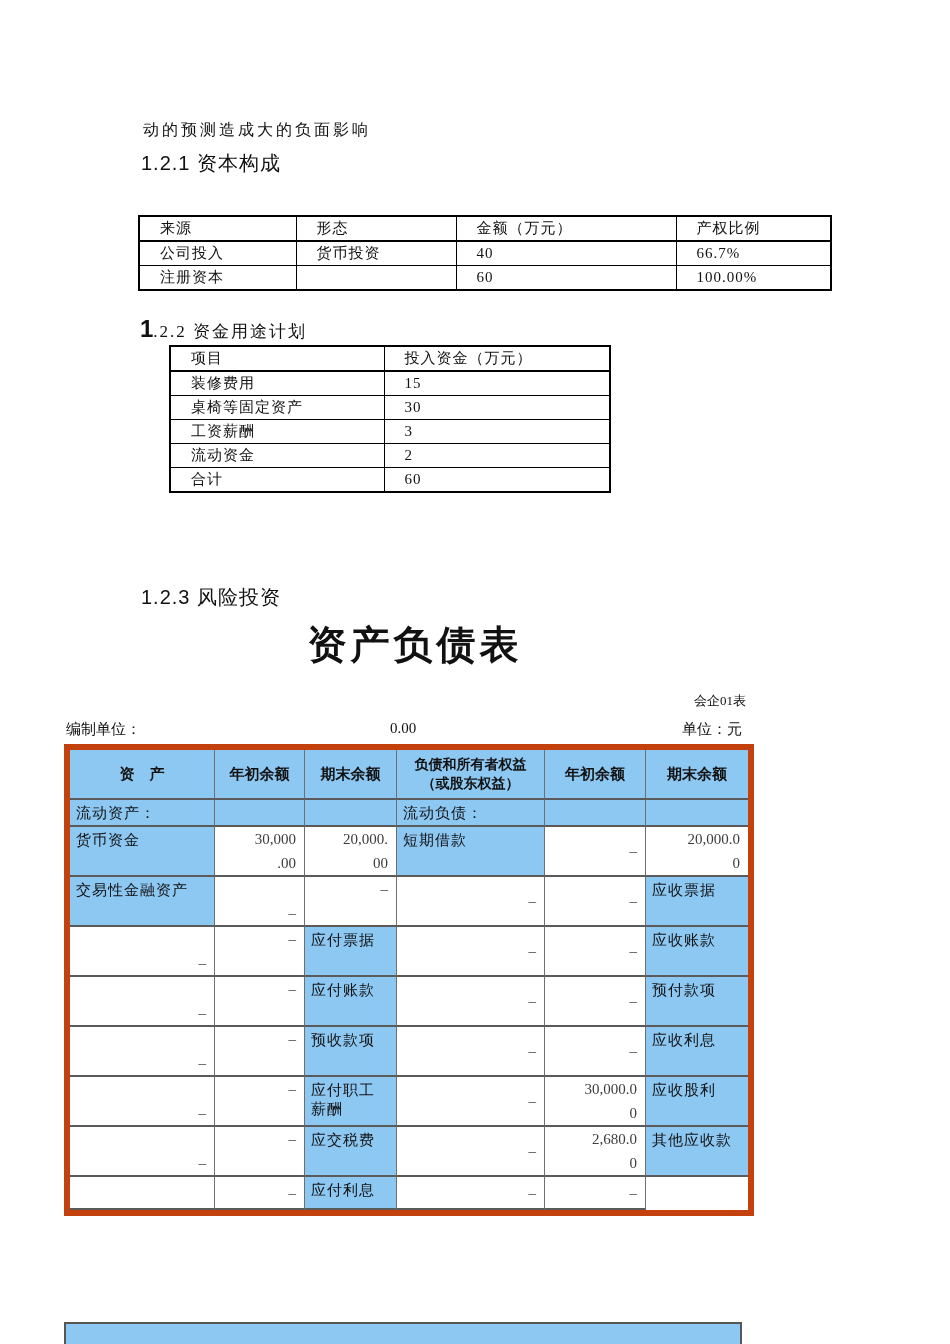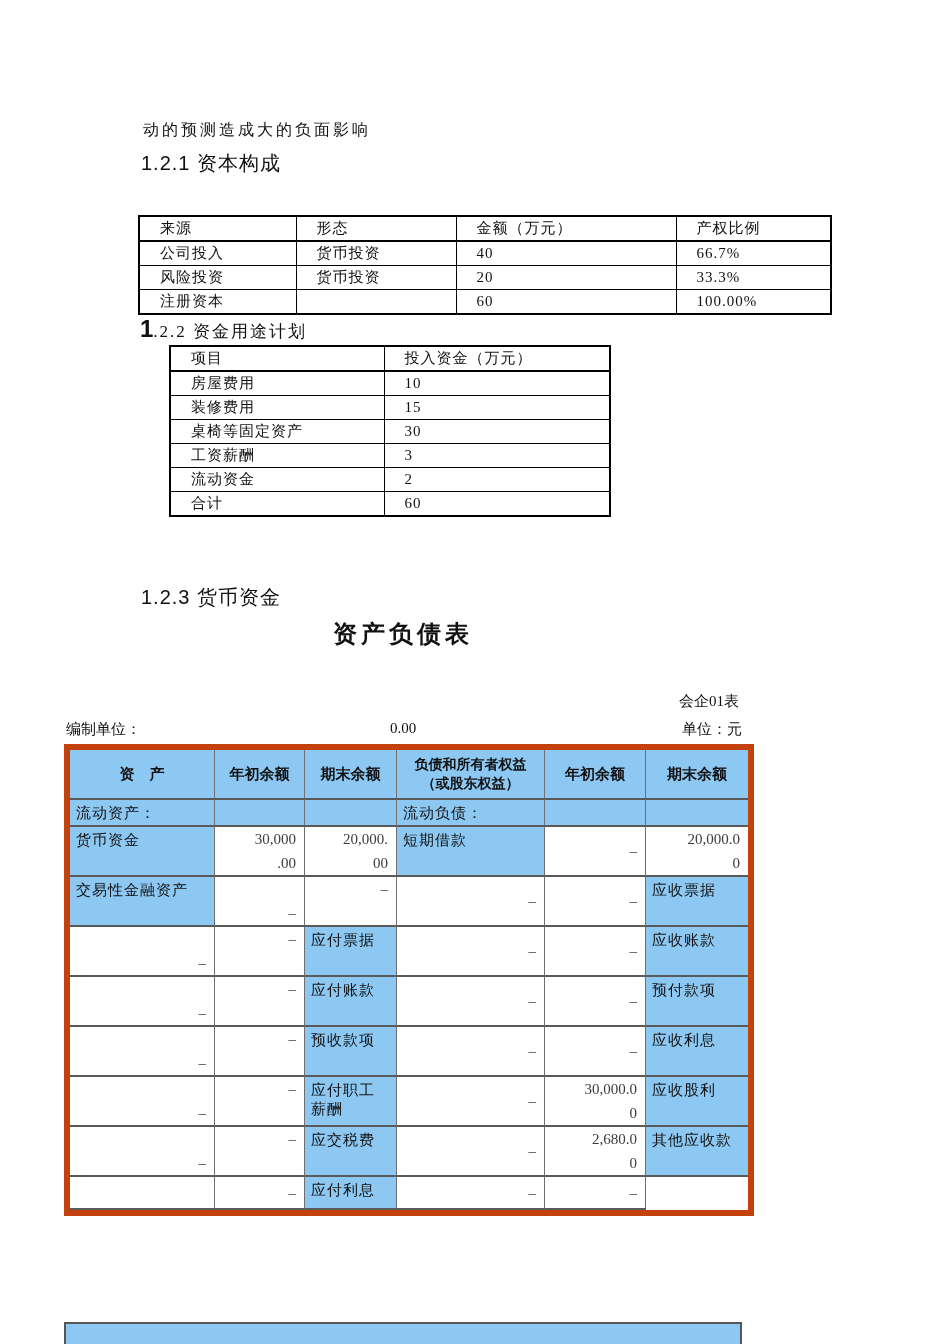--- a/index.html
+++ b/index.html
@@ -20,23 +20,23 @@
   table.doc{border-collapse:collapse;position:absolute;table-layout:fixed;
             font-size:15px;letter-spacing:1px;}
   table.doc td{border:1px solid #000;height:23px;padding:0 4px 0 20px;vertical-align:middle;}
   table.doc tr.hdr td{border-bottom:2px solid #000;}
   table.doc{border:2px solid #000;}
   .t1{left:138px;top:215px;width:692px;}
   .t2{left:138px;top:345px;width:440px;margin-left:31px;}
   .t2 td{height:24px;}
 
   
-  .sheet-title{position:absolute;left:64px;top:618px;width:678px;text-align:center;
-               font-size:24px;font-weight:bold;letter-spacing:4px;}
-  .sheet-code{position:absolute;left:61px;top:692px;width:678px;text-align:right;font-size:15px;}
+  .sheet-title{position:absolute;left:76px;top:618px;width:678px;text-align:center;
+               font-size:39px;font-weight:bold;letter-spacing:4px;}
+  .sheet-code{position:absolute;left:68px;top:692px;width:678px;text-align:right;font-size:13px;}
   .info-line{position:absolute;left:64px;top:720px;width:678px;height:20px;font-size:15px;}
   .info-line .lab{position:absolute;left:2px;top:0;}
   .info-line .val{position:absolute;left:0;top:0;width:100%;text-align:center;}
   .info-line .unit{position:absolute;right:0;top:0;}
 
   
   .bs{position:absolute;left:64px;top:744px;width:678px;display:grid;
       grid-template-columns:145px 90px 92px 148px 101px 102px;
       grid-template-rows:50px 27px repeat(7,50px) 33px;
       border:6px solid #c2410c;box-sizing:content-box;background:#fff;font-size:15px;}
@@ -79,26 +79,20 @@
       <td>金额（万元）</td>
       <td>产权比例</td>
     </tr>
     <tr>
       <td>公司投入</td>
       <td>货币投资</td>
       <td>40</td>
       <td>66.7%</td>
     </tr>
     <tr>
-      <td>风险投资</td>
-      <td>货币投资</td>
-      <td>20</td>
-      <td>33.3%</td>
-    </tr>
-    <tr>
       <td>注册资本</td>
       <td></td>
       <td>60</td>
       <td>100.00%</td>
     </tr>
   </tbody>
     </table>
 
   <div class="h122">
     <span class="lead">1</span><span class="rest">.2.2 资金用途计划</span>
@@ -108,24 +102,20 @@
     <colgroup>
         <col style="width:214px">
         <col style="width:226px">
       </colgroup>
     <tbody>
         <tr class="hdr">
       <td>项目</td>
       <td>投入资金（万元）</td>
     </tr>
     <tr>
-      <td>房屋费用</td>
-      <td>10</td>
-    </tr>
-    <tr>
       <td>装修费用</td>
       <td>15</td>
     </tr>
     <tr>
       <td>桌椅等固定资产</td>
       <td>30</td>
     </tr>
     <tr>
       <td>工资薪酬</td>
       <td>3</td>
@@ -134,21 +124,21 @@
       <td>流动资金</td>
       <td>2</td>
     </tr>
     <tr>
       <td>合计</td>
       <td>60</td>
     </tr>
   </tbody>
     </table>
 
-  <div class="h-bold h123">1.2.3 货币资金</div>
+  <div class="h-bold h123">1.2.3 风险投资</div>
   <div class="sheet-title">资产负债表</div>
   <div class="sheet-code">会企01表</div>
 
   <div class="info-line">
     <span class="lab">编制单位：</span>
     <span class="val">0.00</span>
     <span class="unit">单位：元</span>
   </div>
 
   <div class="bs">

